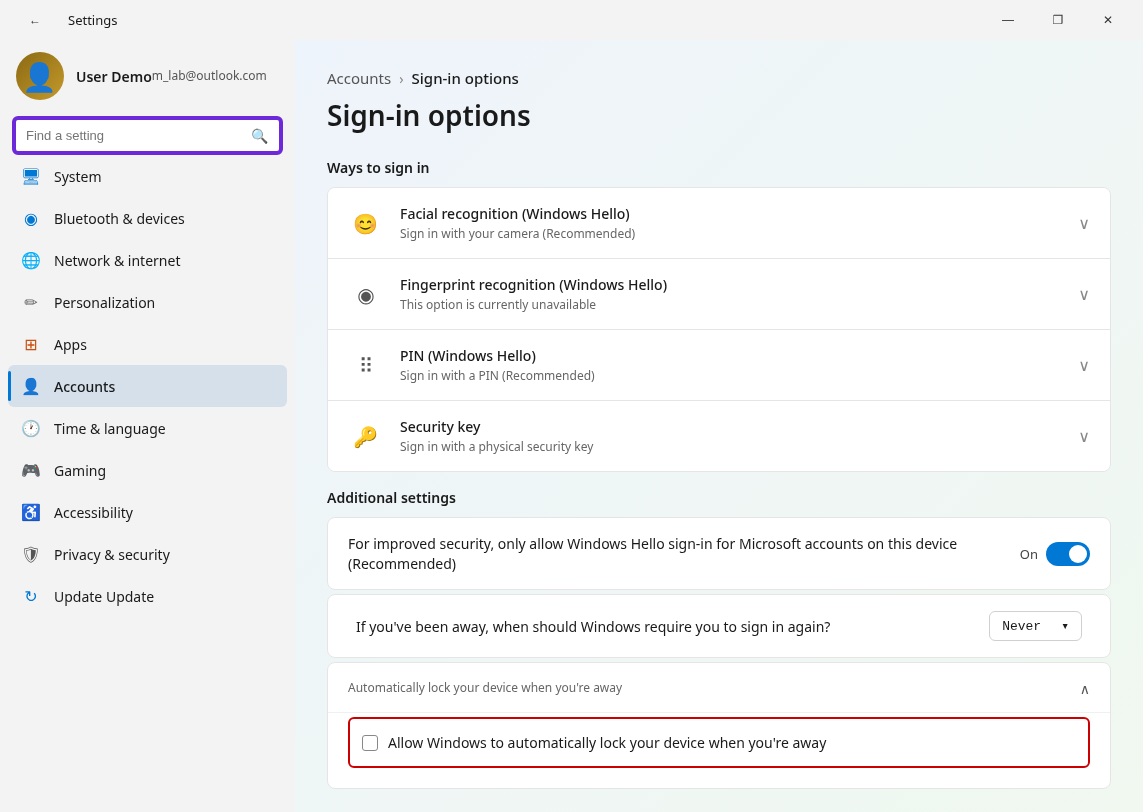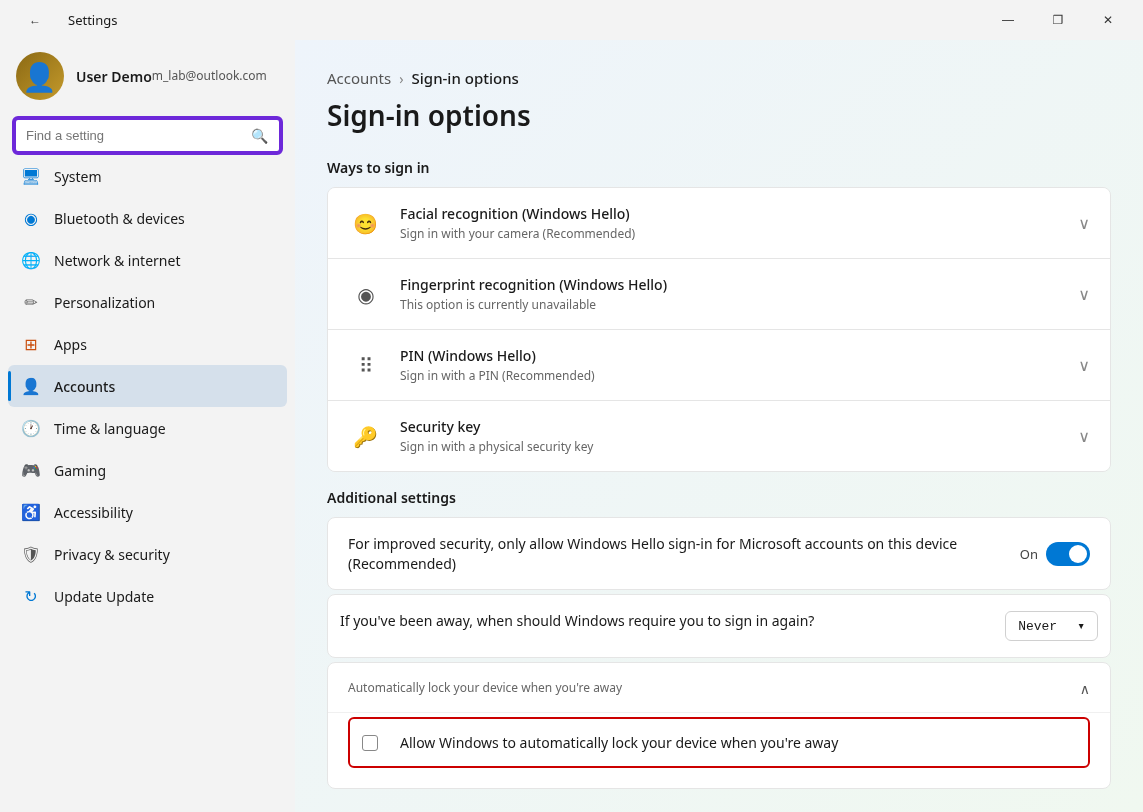--- a/index.html
+++ b/index.html
@@ -235,23 +235,23 @@
       background: white;
       border-radius: 50%;
       top: 3px;
       right: 3px;
       transition: right 0.2s;
     }
     .dropdown-row {
       background: white;
       border: 1px solid #e5e5e5;
       border-radius: 8px;
-      padding: 16px 12px;
-      display: flex;
-      align-items: flex-start;
+      padding: 16px 28px;
+      display: flex;
+      align-items: center;
       margin-bottom: 4px;
     }
     .dropdown-row-text { flex: 1; font-size: 14px; color: #1a1a1a; }
     .dropdown-select {
       display: flex;
       align-items: center;
       gap: 20px;
       background: white;
       border: 1px solid #d0d0d0;
       border-radius: 6px;
@@ -277,21 +277,21 @@
     .expandable-title { font-size: 14px; font-weight: 500; color: #1a1a1a; }
     .expandable-subtitle { font-size: 12px; color: #666; margin-top: 2px; }
     .expandable-arrow { font-size: 14px; color: #555; padding-top: 2px; }
     .expandable-content {
       padding: 0 20px 16px 20px;
       border-top: 1px solid #f0f0f0;
     }
     .checkbox-row {
       display: flex;
       align-items: center;
-      gap: 22px;
+      gap: 10px;
       padding: 14px 4px;
       font-size: 14px;
       color: #1a1a1a;
       border: 2px solid #cc0000;
       border-radius: 6px;
       padding: 14px 12px;
       margin: 4px 0;
     }
     .checkbox {
       width: 16px;

